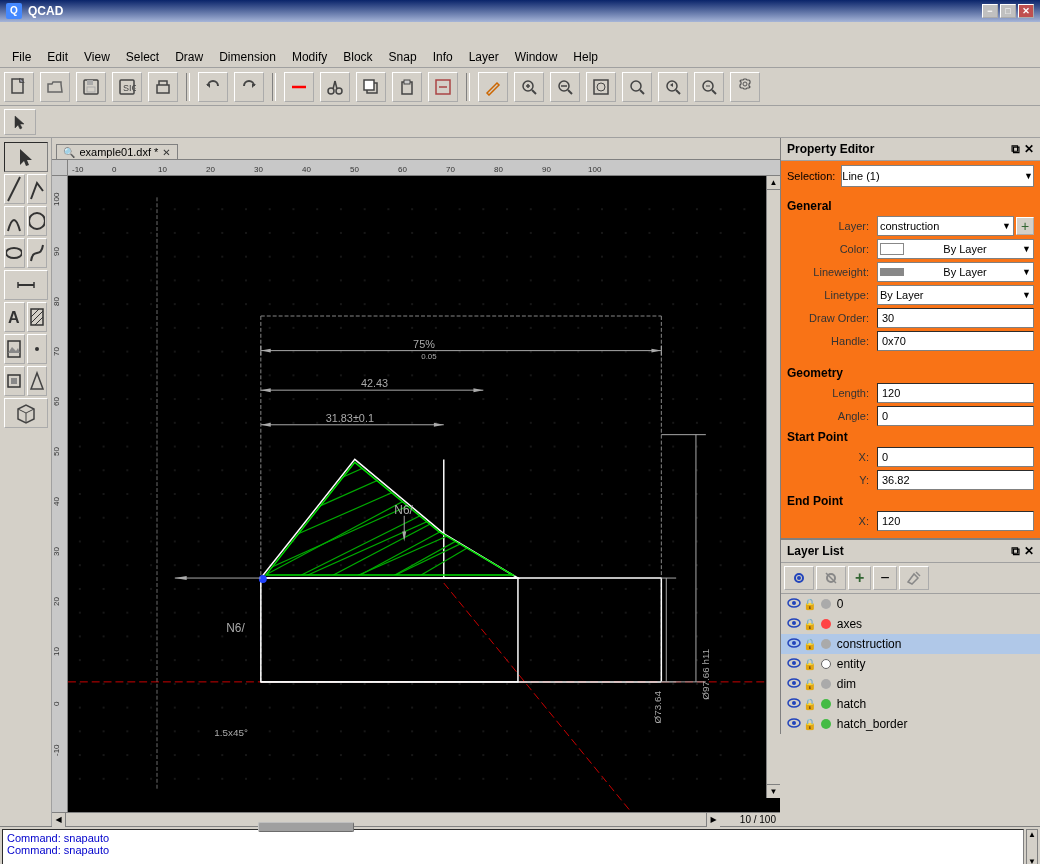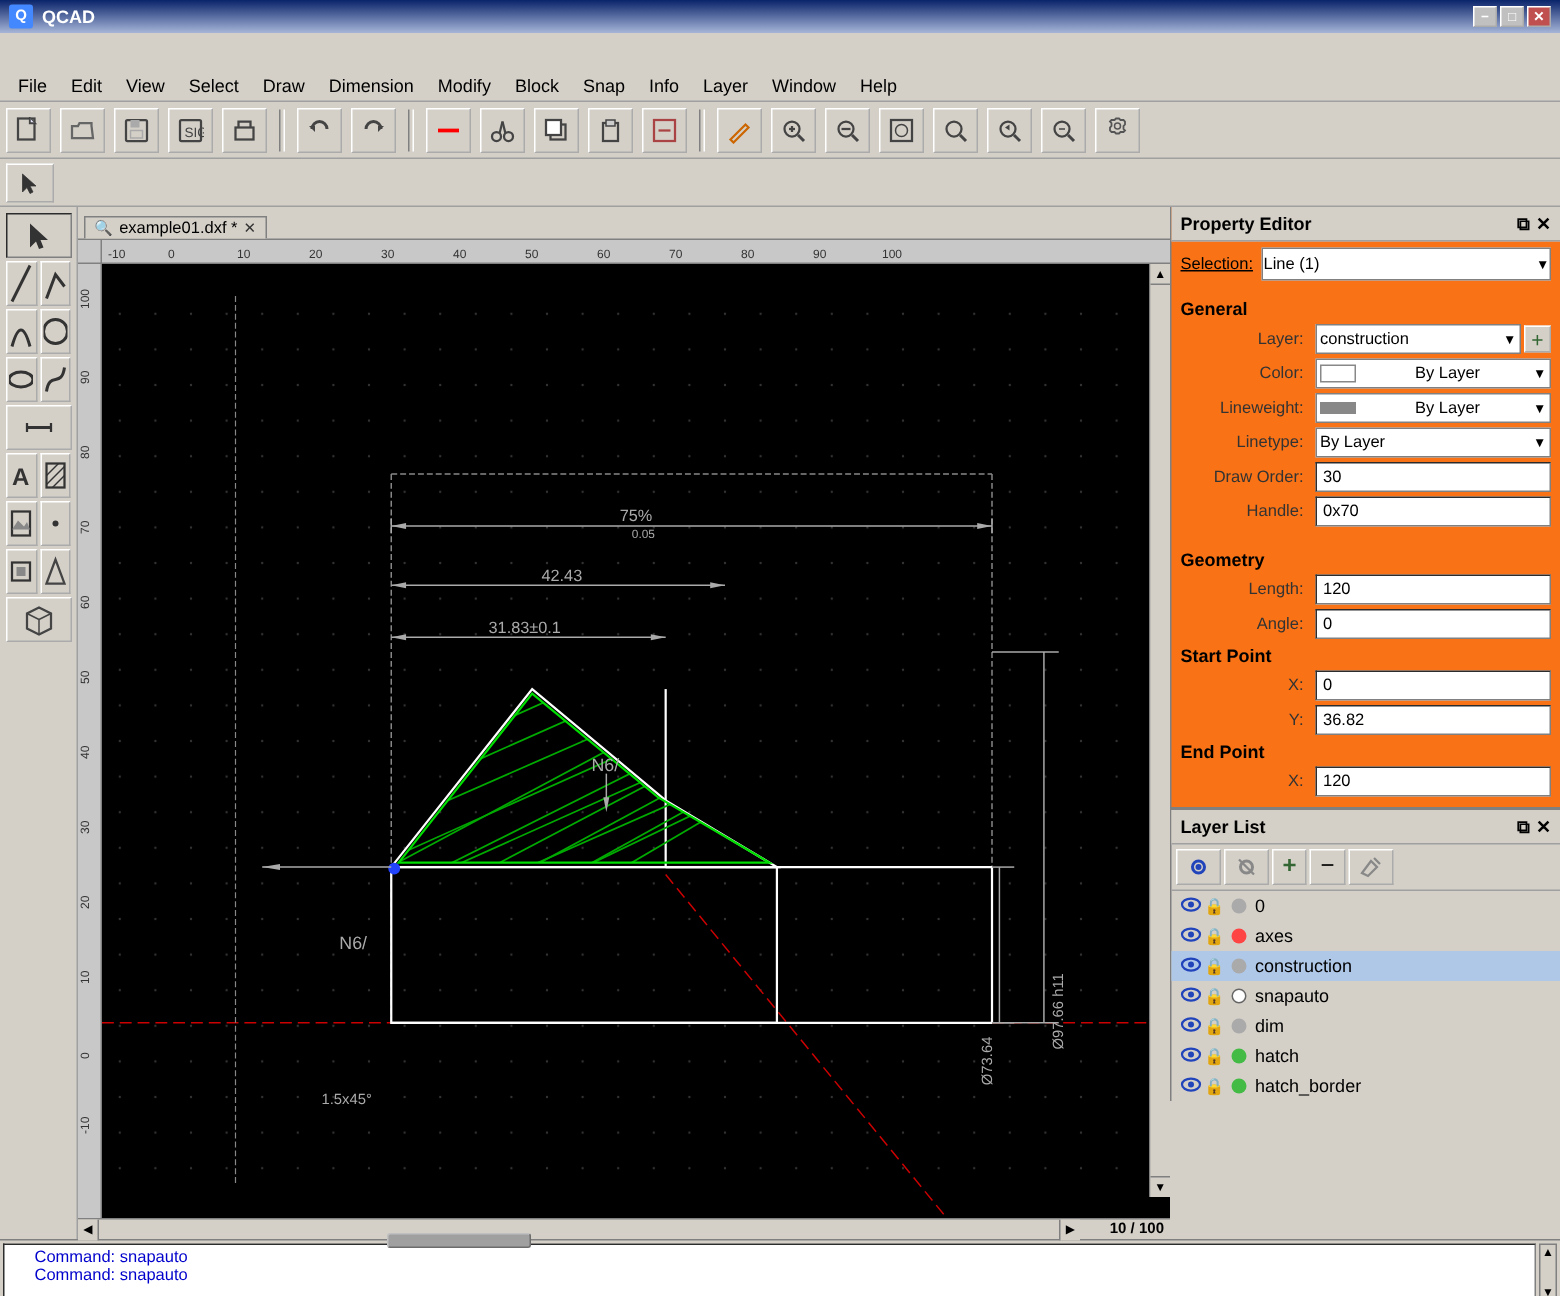--- a/index.html
+++ b/index.html
@@ -34,21 +34,21 @@
     .panel-icon { font-size: 12px; cursor: pointer; }
     .prop-section { padding: 4px 6px; }
     .prop-label { font-weight: bold; font-size: 12px; margin: 4px 0 2px; }
     .prop-row { display: flex; align-items: center; margin: 3px 0; }
     .prop-key { width: 90px; text-align: right; padding-right: 8px; font-size: 11px; color: #333; }
     .prop-value { flex: 1; height: 20px; border: 1px inset #808080; background: white; padding: 1px 4px; font-size: 11px; display: flex; align-items: center; }
     .prop-dropdown { flex: 1; height: 20px; background: white; border: 1px solid #808080; padding: 1px 2px; font-size: 11px; display: flex; align-items: center; justify-content: space-between; cursor: pointer; }
     .prop-dropdown-arrow { font-size: 9px; }
     .prop-add { width: 18px; height: 18px; background: #d4d0c8; border: 1px outset #fff; cursor: pointer; font-size: 14px; display: flex; align-items: center; justify-content: center; color: #336633; margin-left: 2px; }
     .selection-row { display: flex; align-items: center; padding: 4px 6px; }
-    .selection-label { font-size: 11px; margin-right: 6px; text-decoration: underline; }
+    .selection-label { font-size: 11px; margin-right: 6px; }
     .selection-dropdown { flex: 1; height: 22px; background: white; border: 1px solid #808080; font-size: 11px; padding: 1px 0; display: flex; align-items: center; justify-content: space-between; cursor: pointer; }
     .layer-toolbar { display: flex; gap: 2px; padding: 3px; border-bottom: 1px solid #a0a0a0; }
     .layer-tb-btn { height: 24px; padding: 0 6px; background: #d4d0c8; border: 1px outset #fff; cursor: pointer; font-size: 12px; display: flex; align-items: center; justify-content: center; }
     .layer-item { display: flex; align-items: center; padding: 2px 6px; font-size: 12px; height: 20px; }
     .layer-eye { color: #2244bb; font-size: 12px; margin-right: 2px; }
     .layer-lock { font-size: 11px; margin-right: 4px; color: #888; }
     .layer-name { font-size: 12px; }
 
     
     #statusbar { background: #d4d0c8; height: 62px; border-top: 1px solid #808080; display: flex; flex-direction: column; }
@@ -494,21 +494,21 @@
         </div>
       </div>
     </div>
 
     <div style="height:14px;background:#d4d0c8;border-top:1px solid #808080;display:flex;align-items:center;">
       <div style="width:14px;height:14px;background:#d4d0c8;border-right:1px solid #808080;display:flex;align-items:center;justify-content:center;cursor:pointer;font-size:8px;">◀</div>
       <div style="flex:1;background:#d4d0c8;position:relative;">
         <div style="position:absolute;left:30%;width:15%;height:10px;top:2px;background:#a0a0a0;border:1px outset #c0c0c0;border-radius:2px;"></div>
       </div>
       <div style="width:14px;height:14px;background:#d4d0c8;border-left:1px solid #808080;display:flex;align-items:center;justify-content:center;cursor:pointer;font-size:8px;">▶</div>
-      <div style="width:60px;font-size:10px;text-align:right;padding-right:4px;font-weight:bold;">10 / 100</div>
+      <div style="width:60px;font-size:10px;text-align:right;padding-right:4px;">10 / 100</div>
     </div>
   </div>
 
   <div id="right-panels">
 
     <div style="background:#f97316;border-left:1px solid #808080;">
       <div class="panel-header">
         <span>Property Editor</span>
         <div class="panel-header-icons">
           <span class="panel-icon">⧉</span>
@@ -675,21 +675,21 @@
         </div>
         <div class="layer-item">
           <span class="layer-eye">
             <svg width="14" height="10" viewBox="0 0 14 10">
                 <ellipse cx="7" cy="5" rx="6" ry="4" fill="none" stroke="#2244bb" stroke-width="1.5"></ellipse>
                 <circle cx="7" cy="5" r="2" fill="#2244bb"></circle>
               </svg>
           </span>
           <span class="layer-lock">🔒</span>
           <div style="width:10px;height:10px;border-radius:50%;background:#ffffff;margin-right:6px;border:1px solid #666;"></div>
-          <span class="layer-name">snapauto</span>
+          <span class="layer-name">entity</span>
         </div>
         <div class="layer-item">
           <span class="layer-eye">
             <svg width="14" height="10" viewBox="0 0 14 10">
                 <ellipse cx="7" cy="5" rx="6" ry="4" fill="none" stroke="#2244bb" stroke-width="1.5"></ellipse>
                 <circle cx="7" cy="5" r="2" fill="#2244bb"></circle>
               </svg>
           </span>
           <span class="layer-lock">🔒</span>
           <div style="width:10px;height:10px;border-radius:50%;background:#aaaaaa;margin-right:6px;"></div>
@@ -718,21 +718,21 @@
           <span class="layer-name">hatch_border</span>
         </div>
       </div>
     </div>
   </div>
 </div>
 
 <div id="statusbar">
 
   <div style="display:flex;height:42px;">
-    <div style="flex:1;background:white;border:1px inset #808080;margin:2px;padding:2px 20px;font-size:11px;overflow:hidden;">
+    <div style="flex:1;background:white;border:1px inset #808080;margin:2px;padding:2px 4px;font-size:11px;overflow:hidden;">
       <div style="color:#0000cc;">Command: snapauto</div>
       <div style="color:#0000cc;">Command: snapauto</div>
     </div>
     <div style="width:12px;background:#d4d0c8;display:flex;flex-direction:column;border:1px solid #808080;margin-right:2px;margin-top:2px;">
       <div style="font-size:8px;text-align:center;cursor:pointer;">▲</div>
       <div style="flex:1;"></div>
       <div style="font-size:8px;text-align:center;cursor:pointer;">▼</div>
     </div>
   </div>
 

